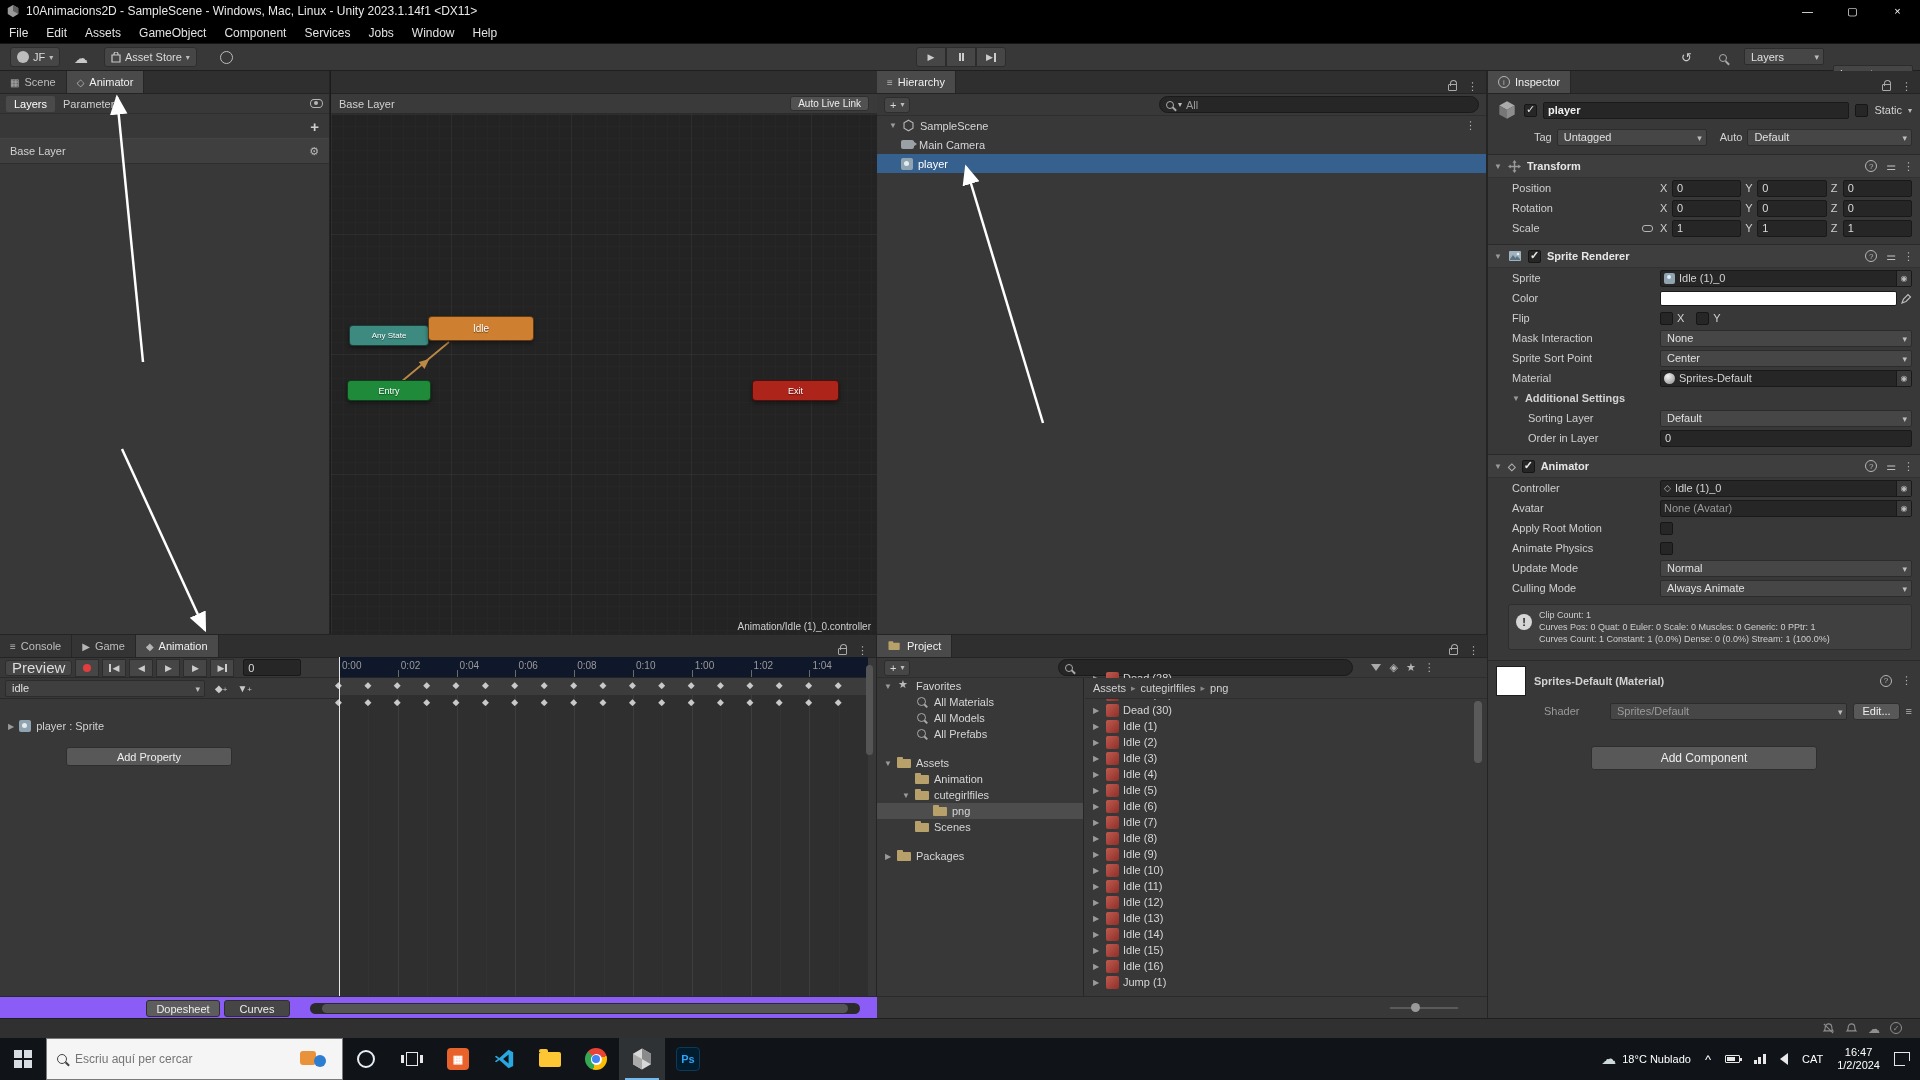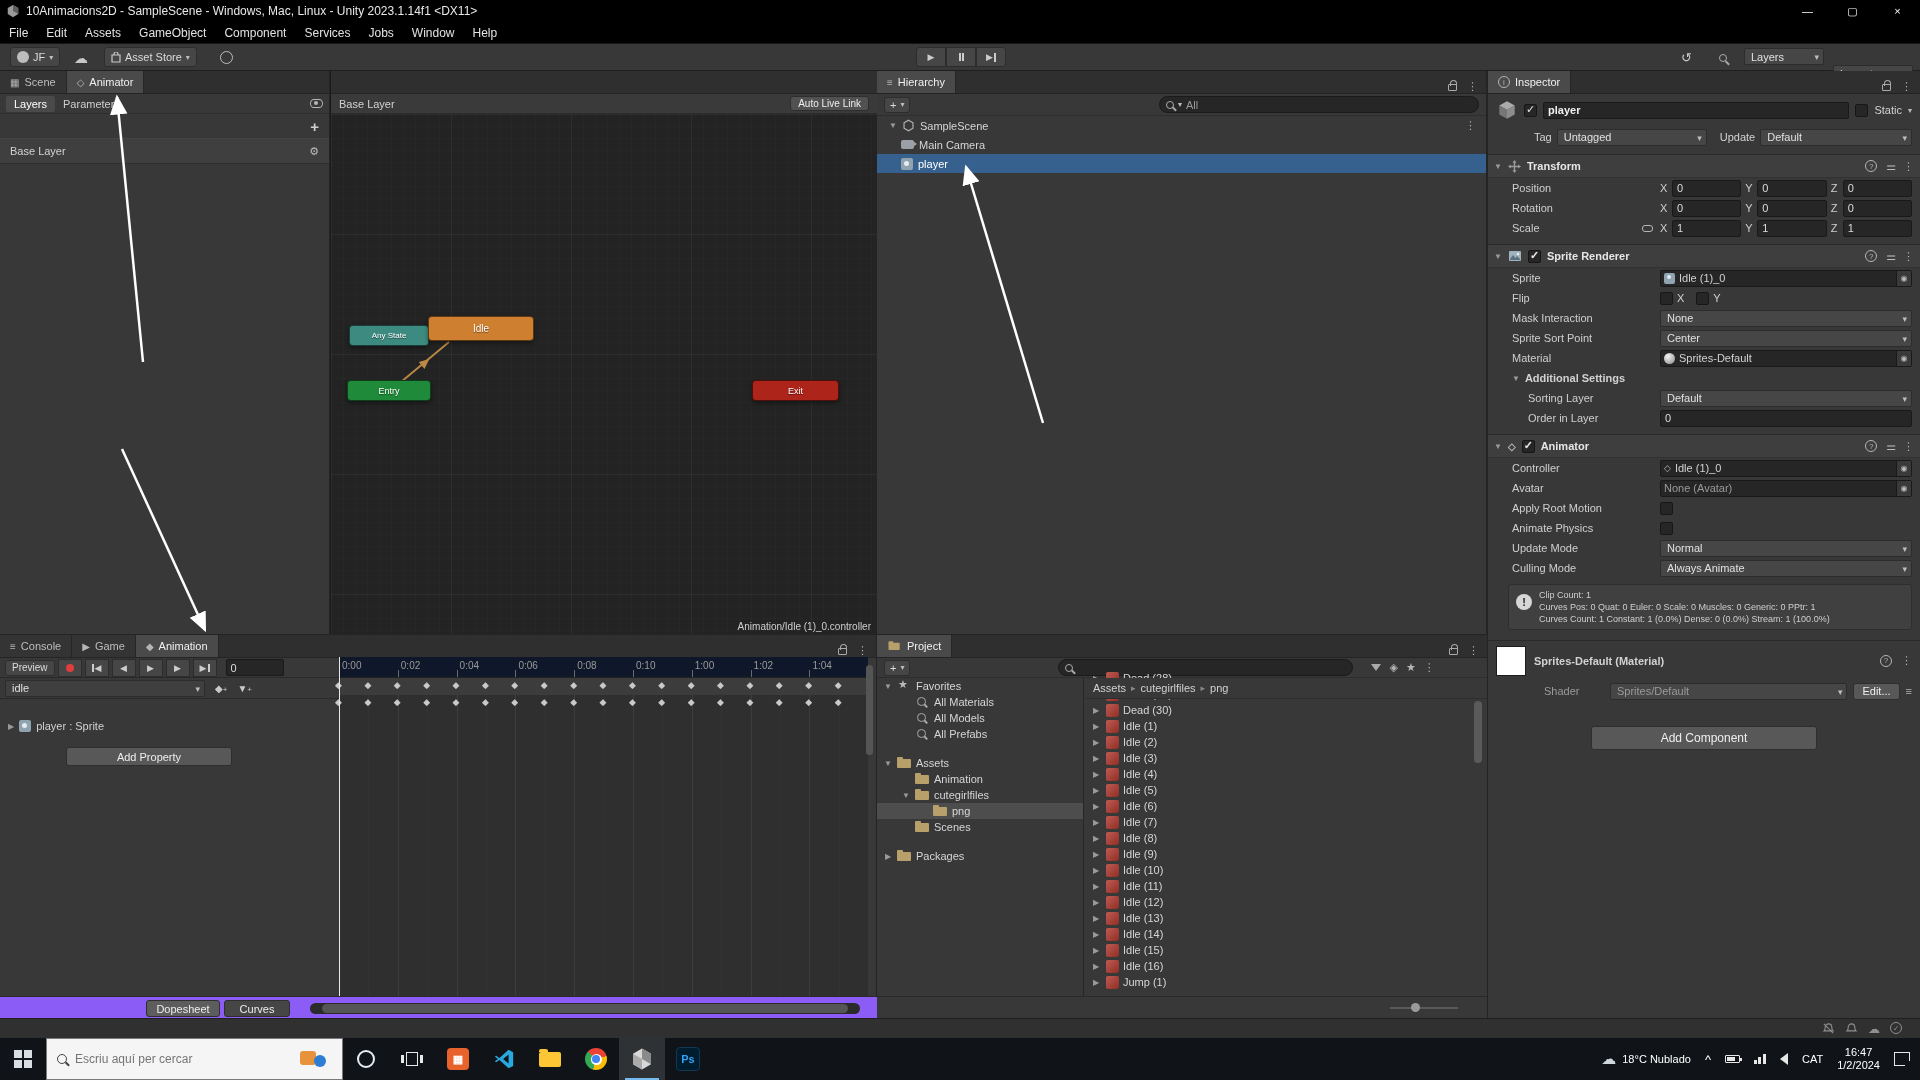--- a/index.html
+++ b/index.html
@@ -299,21 +299,21 @@
     <span class="cb"></span>
     <span>Static</span>
     <span class="caret">▾</span>
   </div>
 
   <div class="flex" style="height:22px;padding:0 8px 0 46px;gap:5px">
     <span>Tag</span>
     <span class="dd" style="width:150px">
         <span>Untagged</span>
       </span>
-    <span style="margin-left:8px">Update</span>
+    <span style="margin-left:8px">Auto</span>
     <span class="dd" style="flex:1">
         <span>Default</span>
       </span>
   </div>
 
   <div class="comp-h" style="margin-top:6px">
     <span style="font-size:8px;color:#9a9a9a">▼</span>
     <svg width="13" height="13" viewBox="0 0 14 14">
         <path d="M7 0l2.2 3H7.8v3.2H11V4.8L14 7l-3 2.2V7.8H7.8V11h1.4L7 14 4.8 11h1.4V7.8H3V9.2L0 7l3-2.2v1.4h3.2V3H4.8z" fill="#9a9a9a"></path>
       </svg>
@@ -386,20 +386,30 @@
       <span class="linkslot"></span>
     <span class="ival">
         <span class="objf">
           <span class="mini-img"></span>
           <span>Idle (1)_0</span>
           <span class="picker">◉</span>
         </span>
       </span>
   </div>
   <div class="irow">
+    <span class="ilabel">Color</span>
+      <span class="linkslot"></span>
+    <span class="ival">
+        <span style="flex:1;height:15px;background:#fff;border:1px solid #191919;border-radius:2px"></span>
+    <svg width="11" height="11" viewBox="0 0 11 11">
+          <path d="M1 10l1.5-4L7 1.5 9.5 4 5 8.5z" fill="none" stroke="#bbb" stroke-width="1.2"></path>
+        </svg>
+      </span>
+  </div>
+  <div class="irow">
     <span class="ilabel">Flip</span>
       <span class="linkslot"></span>
     <span class="ival">
         <span class="cb"></span>
         <span>X</span>
     <span class="cb" style="margin-left:8px"></span>
         <span>Y</span>
       </span>
   </div>
   <div class="irow">
@@ -559,21 +569,21 @@
         <span class="tabico">◆</span>
         <span>Animation</span>
       </span>
     <span class="tabicons">
         <span class="lockic"></span>
         <span class="dots">⋮</span>
       </span>
   </div>
 
   <div class="ab flex" style="left:0;top:23px;width:339px;height:20px;gap:3px;padding:0 5px;border-bottom:1px solid #2a2a2a">
-    <span class="tbtn" style="height:16px;font-size:10px">Preview</span>
+    <span class="tbtn" style="height:16px;font-size:15px">Preview</span>
     <span class="transport">
         <span style="width:8px;height:8px;border-radius:50%;background:#e03e3e"></span>
       </span>
     <span class="transport"><span class="bar"></span>◀</span>
     <span class="transport">◀</span>
     <span class="transport">▶</span>
     <span class="transport">▶</span>
     <span class="transport">▶<span class="bar"></span></span>
     <input class="field" style="width: 58px; margin-left: 6px;" value="0">
   </div>

